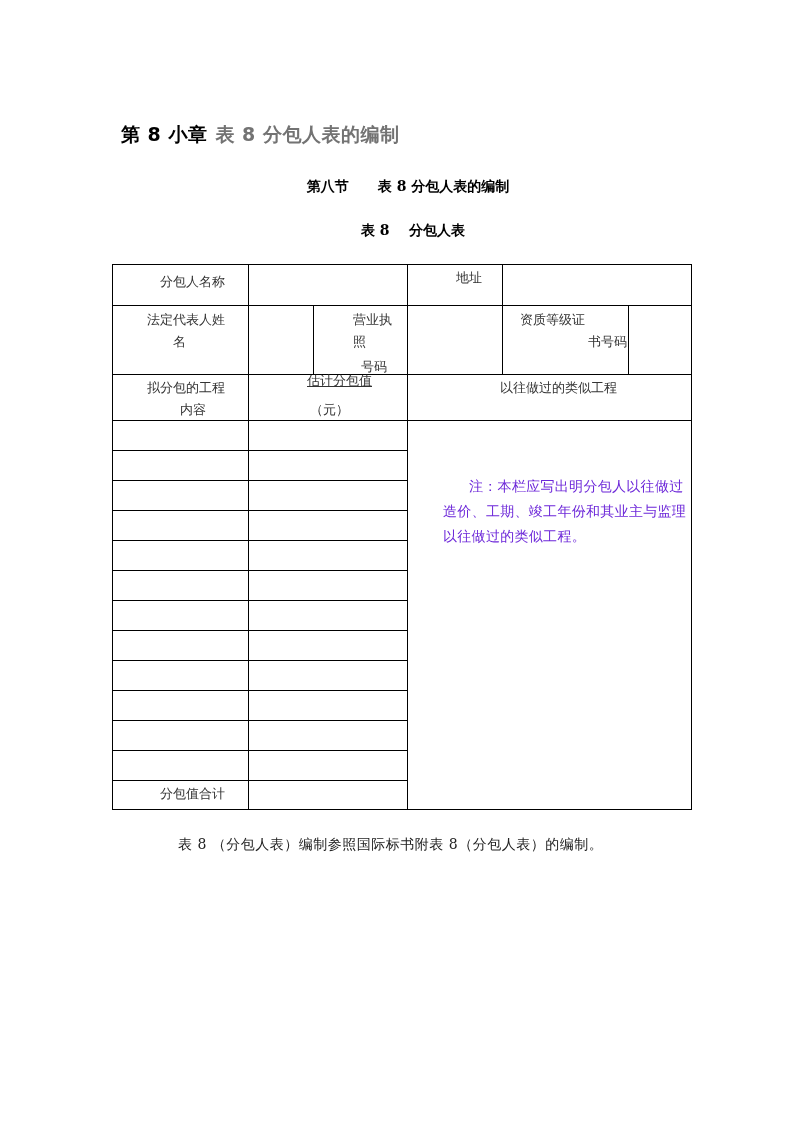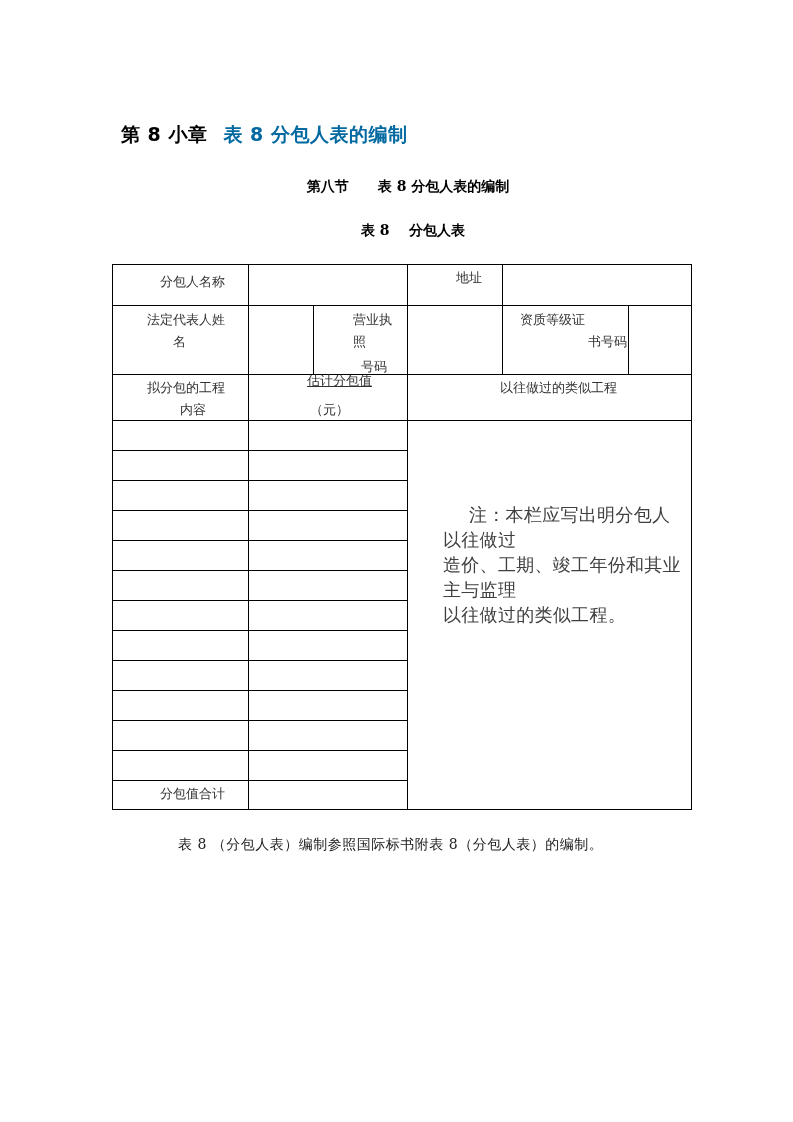--- a/index.html
+++ b/index.html
@@ -1,30 +1,30 @@
 <!DOCTYPE html>
 <html><head>
   <meta charset="utf-8">
   <style>
     html, body { margin: 0; padding: 0; background: #ffffff; }
     body { width: 793px; height: 1122px; position: relative; overflow: hidden;
            font-family: "DejaVu Serif", "Liberation Serif", serif; color: #000; }
     .chapter-title { position: absolute; left: 121px; top: 121px; font-family: "DejaVu Sans", "Liberation Sans", sans-serif;
                      font-weight: bold; font-size: 19px; line-height: 26px; white-space: nowrap; letter-spacing: 0.5px; }
-    .chapter-title .accent { color: #0369a1; margin-left: 16px; }
+    .chapter-title .accent { color: #737373; margin-left: 8px; }
     .section-title { position: absolute; left: 0; width: 816px; top: 176px; text-align: center;
                      font-weight: bold; font-size: 14px; line-height: 20px; white-space: pre; }
     .table-title { position: absolute; left: 0; width: 826px; top: 220px; text-align: center;
                    font-weight: bold; font-size: 14px; line-height: 20px; white-space: pre; }
     .grid { position: absolute; left: 0; top: 0; width: 793px; height: 1122px; pointer-events: none; }
     .hl, .vl { position: absolute; background: #000; }
     .hl { height: 1px; }
     .vl { width: 1px; }
     .cell { position: absolute; font-size: 13px; line-height: 22px; color: #333; white-space: pre; }
-    .note { position: absolute; left: 443px; top: 502px; width: 245px; font-size: 18px; line-height: 25px; color: #404040; letter-spacing: 0.3px; }
+    .note { position: absolute; left: 443px; top: 474px; width: 245px; font-size: 14px; line-height: 25px; color: #6d28d9; letter-spacing: 0.3px; }
     .note .indent { display: inline-block; width: 26px; }
     .footer { position: absolute; left: 178px; top: 834px; font-size: 14px; line-height: 20px; color: #222; white-space: pre; letter-spacing: 0.5px; }
     .input-cell { position: absolute; background: transparent; }
   </style>
 </head>
 <body>
 
 <div class="chapter-title">
   <span>第 8 小章</span><span class="accent">表 8  分包人表的编制</span>
 </div>

